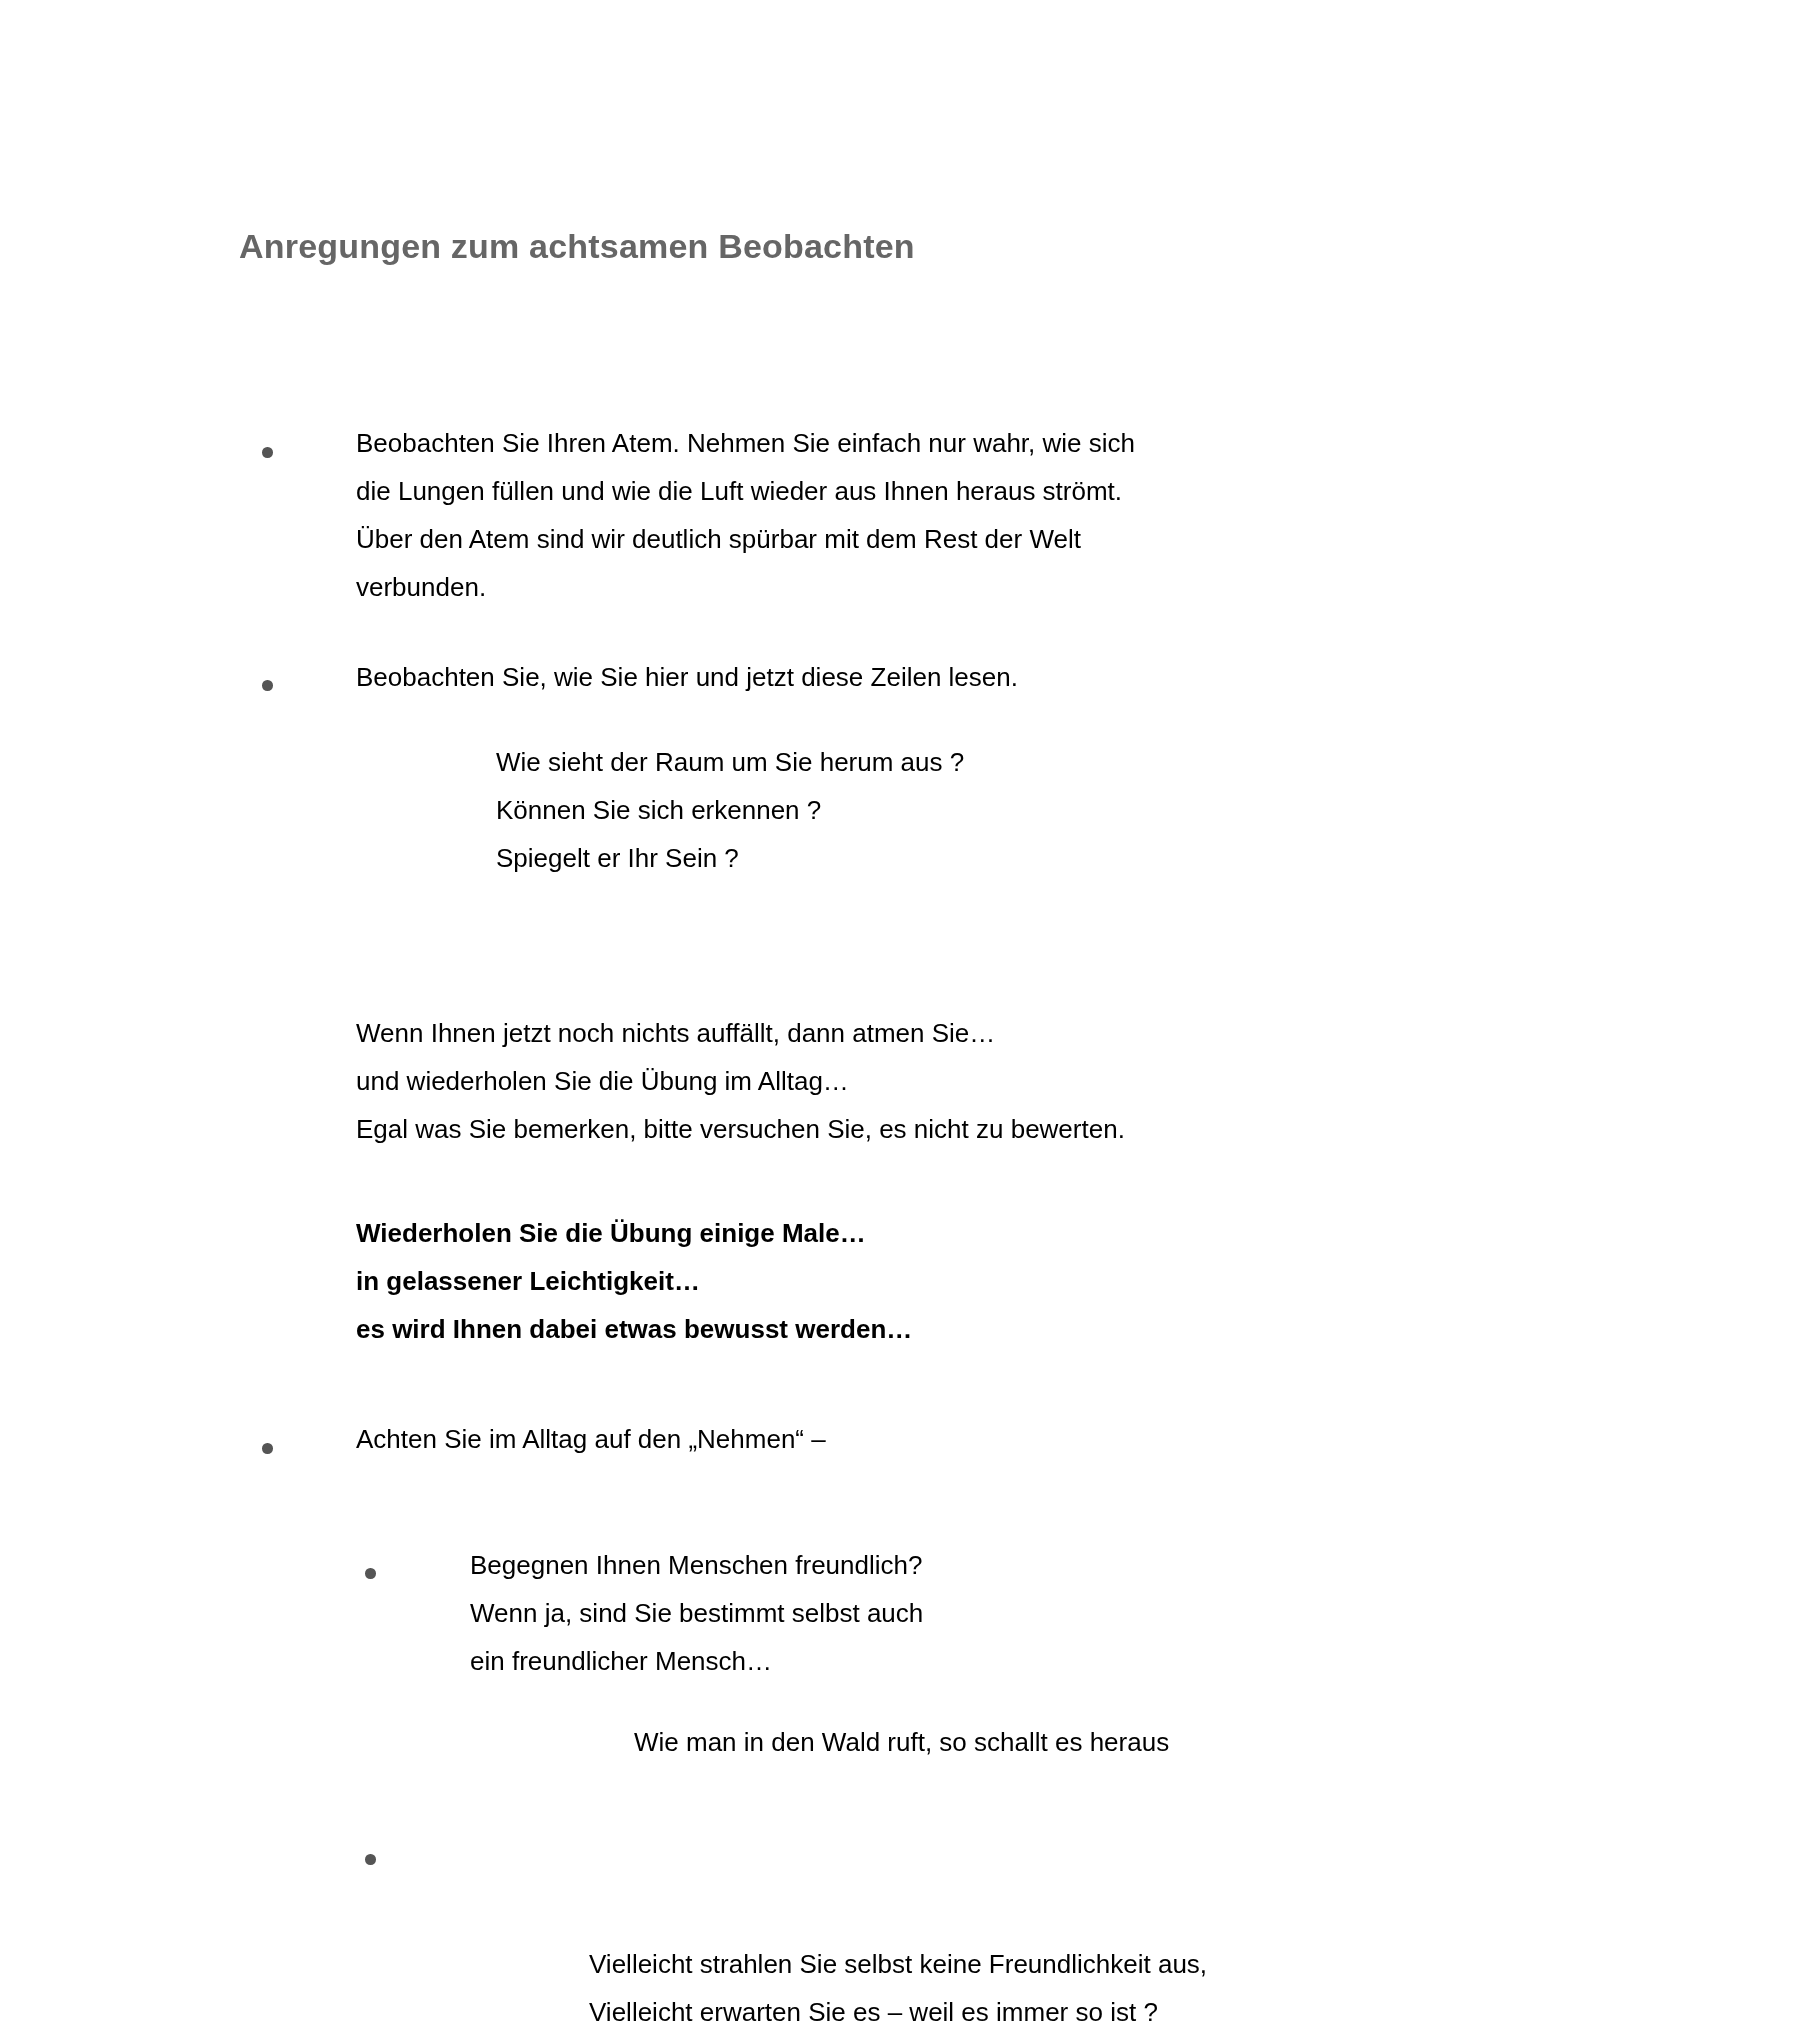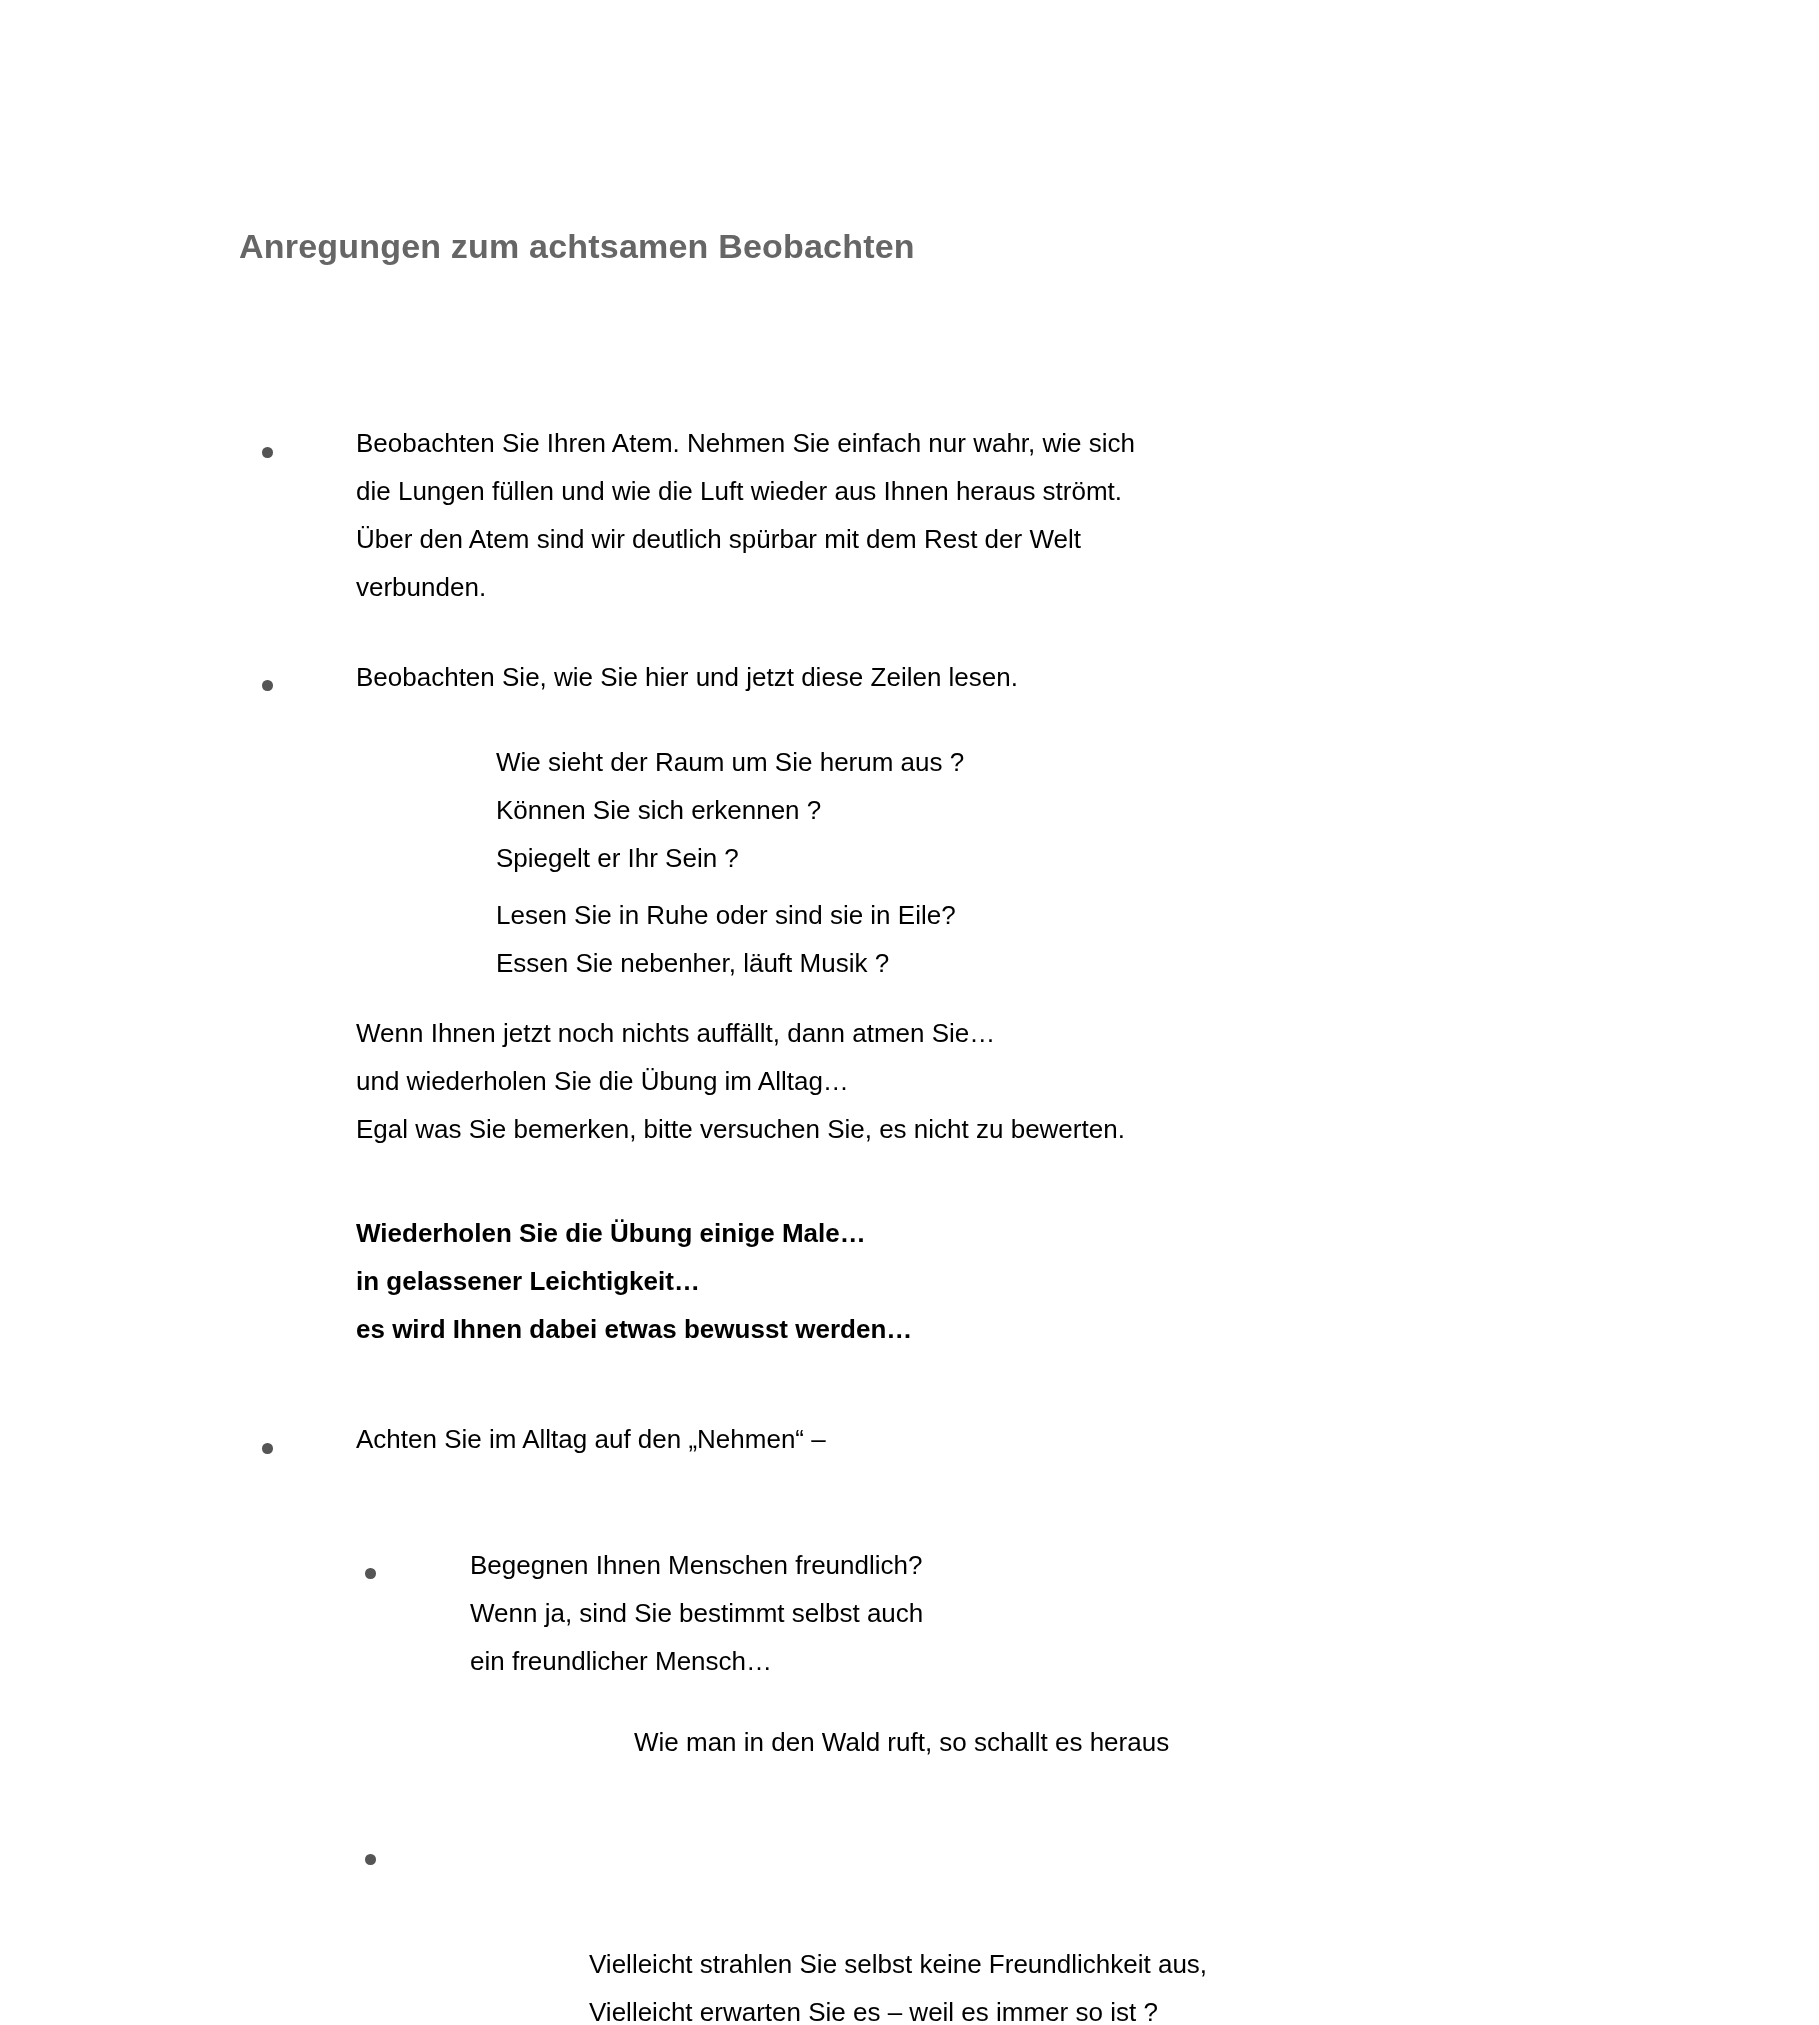--- a/index.html
+++ b/index.html
@@ -74,22 +74,20 @@
 Über den Atem sind wir deutlich spürbar mit dem Rest der Welt
 verbunden.</div>
 
   <div class="bullet-dot" style="left:262px; top:680px;"></div>
   <div class="block lvl1-text" style="top:653px;">Beobachten Sie, wie Sie hier und jetzt diese Zeilen lesen.</div>
 
   <div class="block indent-a" style="top:738px;">Wie sieht der Raum um Sie herum aus ?
 Können Sie sich erkennen ?
 Spiegelt er Ihr Sein ?</div>
 
-  <div class="block indent-a" style="top:891px;">Lesen Sie in Ruhe oder sind sie in Eile?
-Essen Sie nebenher, läuft Musik ?</div>
 
   <div class="block bold lvl1-text" style="top:1209px;">Wiederholen Sie die Übung einige Male…
 in gelassener Leichtigkeit…
 es wird Ihnen dabei etwas bewusst werden…</div>
 
   <div class="block lvl1-text" style="top:1009px;">Wenn Ihnen jetzt noch nichts auffällt, dann atmen Sie…
 und wiederholen Sie die Übung im Alltag…
 Egal was Sie bemerken, bitte versuchen Sie, es nicht zu bewerten.</div>
 
   <div class="bullet-dot" style="left:262px; top:1443px;"></div>

